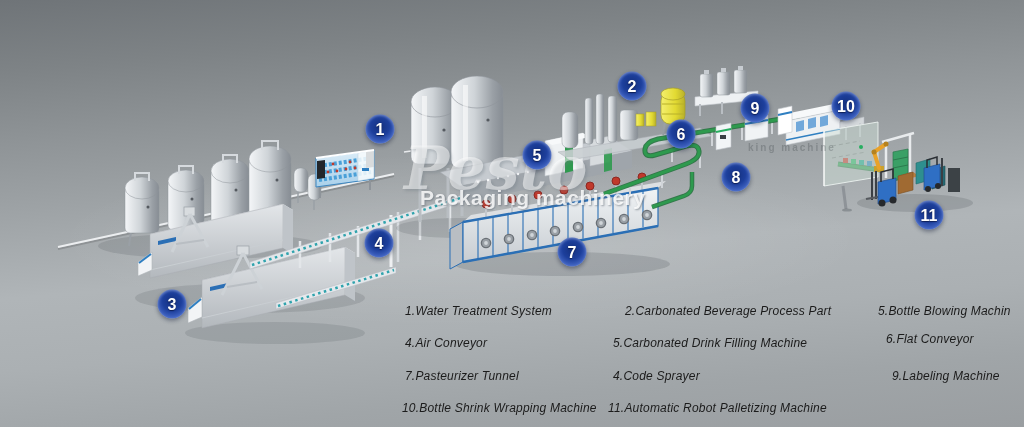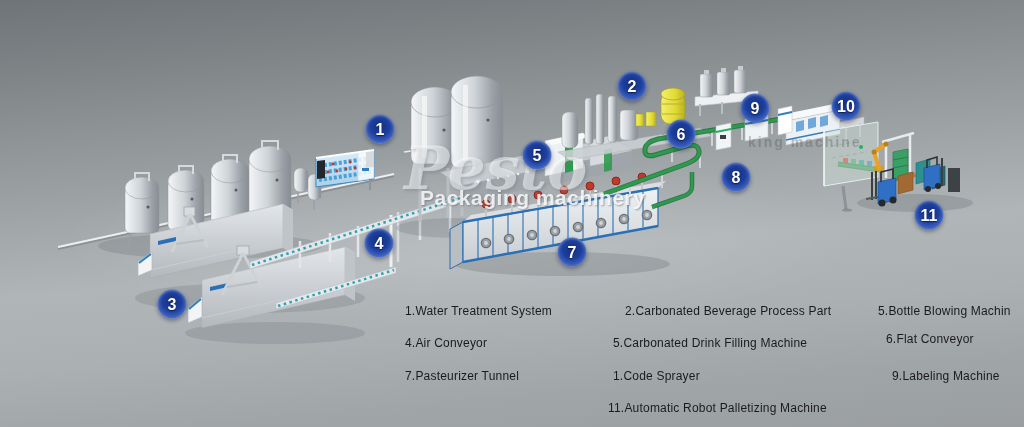--- a/index.html
+++ b/index.html
@@ -32,33 +32,33 @@
     margin-top:-12px; margin-left:16px;
     font-weight:bold; font-size:21px; letter-spacing:.5px; color:rgba(255,255,255,.82);
     text-shadow:1px 1px 2px rgba(95,105,115,.6); white-space:nowrap;
   }
   .wm-right { position:absolute; left:748px; top:134px; z-index:3; pointer-events:none; }
   .wm-right-brand {
     font-weight:bold; font-size:52px; line-height:1; letter-spacing:-2px;
     color:rgba(58,63,70,.20);
   }
   .wm-right-sub {
-    margin-top:0px; font-weight:bold; font-size:14px; letter-spacing:2px;
+    margin-top:8px; font-weight:bold; font-size:10px; letter-spacing:2px;
     color:rgba(58,63,70,.28); white-space:nowrap;
   }
   .badge {
     position:absolute; z-index:5; width:29px; height:29px; border-radius:50%;
     transform:translate(-50%,-50%);
     background: radial-gradient(circle at 50% 42%, #14307e 0%, #1d3f9c 42%, #4b6fce 80%, #9ab4ec 100%);
     box-shadow: 0 2px 4px rgba(20,28,55,.45), inset 0 1px 3px rgba(255,255,255,.35);
     color:#fff; font-weight:bold; font-size:16px;
     display:flex; align-items:center; justify-content:center;
     text-shadow:0 1px 1px rgba(0,0,20,.5);
   }
-  .legend { position:absolute; left:0; top:0; width:1024px; height:427px; z-index:6; }
+  .legend { position:absolute; left:0; top:0; width:1024px; height:427px; z-index:6;font-style:italic; }
   .legend-item {
     position:absolute; font-size:12px; font-weight:normal; color:#1b1b1b;
     white-space:nowrap; letter-spacing:.2px;
   }
 </style>
 </head>
 <body>
 
 <div class="stage">
 
@@ -464,17 +464,18 @@
     </div>
 
   <div class="legend" id="legend">
       <div class="legend-item" style="left: 405px; top: 304px;">1.Water Treatment System</div>
       <div class="legend-item" style="left: 613px; top: 304px; margin-left: 12px;">2.Carbonated Beverage Process Part</div>
       <div class="legend-item" style="left: 878px; top: 304px;">5.Bottle Blowing Machin</div>
       <div class="legend-item" style="left: 405px; top: 336px;">4.Air Conveyor</div>
       <div class="legend-item" style="left: 613px; top: 336px;">5.Carbonated Drink Filling Machine</div>
       <div class="legend-item" style="left: 886px; top: 332px;">6.Flat Conveyor</div>
       <div class="legend-item" style="left: 405px; top: 369px;">7.Pasteurizer Tunnel</div>
-      <div class="legend-item" style="left: 613px; top: 369px;">1.Code Sprayer</div>
+      <div class="legend-item" style="left: 613px; top: 369px;">4.Code Sprayer</div>
       <div class="legend-item" style="left: 892px; top: 369px;">9.Labeling Machine</div>
+      <div class="legend-item" style="left: 402px; top: 401px;">10.Bottle Shrink Wrapping Machine</div>
       <div class="legend-item" style="left: 608px; top: 401px;">11.Automatic Robot Palletizing Machine</div>
     </div>
 </div>
 
 </body></html>

